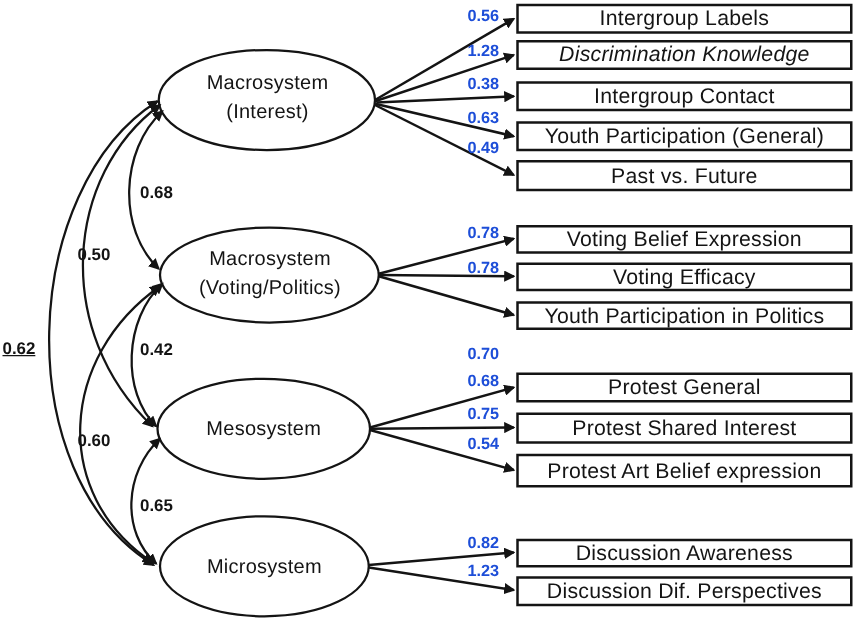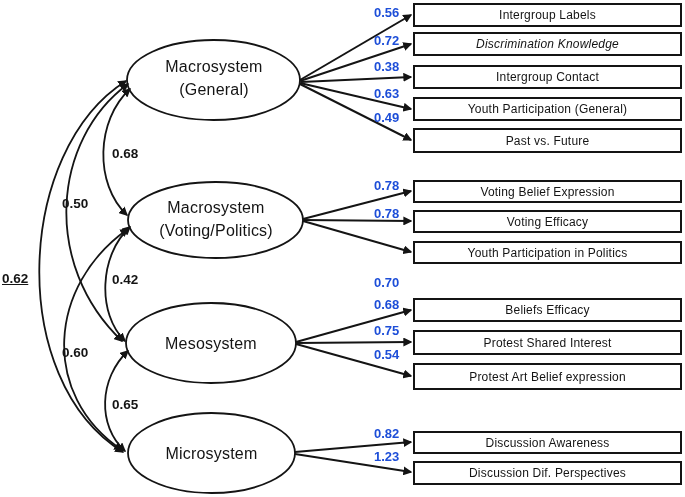--- a/index.html
+++ b/index.html
@@ -10,21 +10,21 @@
   .stage svg{position:absolute;left:0;top:0;}
   .abs{position:absolute;}
   .factor{
     text-align:center;font-size:16px;line-height:23px;color:#141414;
     letter-spacing:0.2px;
   }
   .box{
     position:absolute;left:413px;width:269px;box-sizing:border-box;
     border:2.5px solid #141414;background:#fff;
     display:flex;align-items:center;justify-content:center;
-    font-size:12px;letter-spacing:0.2px;color:#141414;white-space:nowrap;
+    font-size:17px;letter-spacing:0.2px;color:#141414;white-space:nowrap;
   }
   .loading{
     position:absolute;font-size:13px;font-weight:600;color:#1d4ed8;
   }
   .corrval{
     position:absolute;font-size:13.5px;font-weight:600;color:#141414;
   }
 </style>
 </head>
 <body>
@@ -63,49 +63,49 @@
     <line x1="296" y1="342" x2="411" y2="310" stroke="#141414" stroke-width="2" marker-end="url(#ah)"></line>
     <line x1="296" y1="343" x2="411" y2="342" stroke="#141414" stroke-width="2" marker-end="url(#ah)"></line>
     <line x1="296" y1="344" x2="411" y2="376" stroke="#141414" stroke-width="2" marker-end="url(#ah)"></line>
 
     <line x1="295" y1="452" x2="411" y2="442" stroke="#141414" stroke-width="2" marker-end="url(#ah)"></line>
     <line x1="295" y1="454" x2="411" y2="472" stroke="#141414" stroke-width="2" marker-end="url(#ah)"></line>
   </svg>
 
   <div class="abs factor" style="left:127px;top:55px;width:174px;">
     <div>Macrosystem</div>
-    <div>(General)</div>
+    <div>(Interest)</div>
   </div>
   <div class="abs factor" style="left:128px;top:196px;width:176px;">
     <div>Macrosystem</div>
     <div>(Voting/Politics)</div>
   </div>
   <div class="abs factor" style="left:126px;top:332px;width:170px;">
     <div>Mesosystem</div>
   </div>
   <div class="abs factor" style="left:128px;top:442px;width:167px;">
     <div>Microsystem</div>
   </div>
 
   <div class="box" style="top:3px;height:24px;">Intergroup Labels</div>
   <div class="box" style="top:32px;height:24px;font-style:italic;">Discrimination Knowledge</div>
   <div class="box" style="top:65px;height:24px;">Intergroup Contact</div>
   <div class="box" style="top:97px;height:24px;">Youth Participation (General)</div>
   <div class="box" style="top:128px;height:25px;">Past vs. Future</div>
   <div class="box" style="top:180px;height:23px;">Voting Belief Expression</div>
   <div class="box" style="top:210px;height:23px;">Voting Efficacy</div>
   <div class="box" style="top:241px;height:23px;">Youth Participation in Politics</div>
-  <div class="box" style="top:298px;height:24px;">Beliefs Efficacy</div>
+  <div class="box" style="top:298px;height:24px;">Protest General</div>
   <div class="box" style="top:330px;height:25px;">Protest Shared Interest</div>
   <div class="box" style="top:363px;height:27px;">Protest Art Belief expression</div>
   <div class="box" style="top:431px;height:23px;">Discussion Awareness</div>
   <div class="box" style="top:461px;height:24px;">Discussion Dif. Perspectives</div>
 
   <div class="loading" style="left:374px;top:5px;">0.56</div>
-  <div class="loading" style="left:374px;top:33px;">0.72</div>
+  <div class="loading" style="left:374px;top:33px;">1.28</div>
   <div class="loading" style="left:374px;top:59px;">0.38</div>
   <div class="loading" style="left:374px;top:86px;">0.63</div>
   <div class="loading" style="left:374px;top:110px;">0.49</div>
   <div class="loading" style="left:374px;top:178px;">0.78</div>
   <div class="loading" style="left:374px;top:206px;">0.78</div>
   <div class="loading" style="left:374px;top:227px;margin-top:48px;">0.70</div>
   <div class="loading" style="left:374px;top:297px;">0.68</div>
   <div class="loading" style="left:374px;top:323px;">0.75</div>
   <div class="loading" style="left:374px;top:347px;">0.54</div>
   <div class="loading" style="left:374px;top:426px;">0.82</div>

